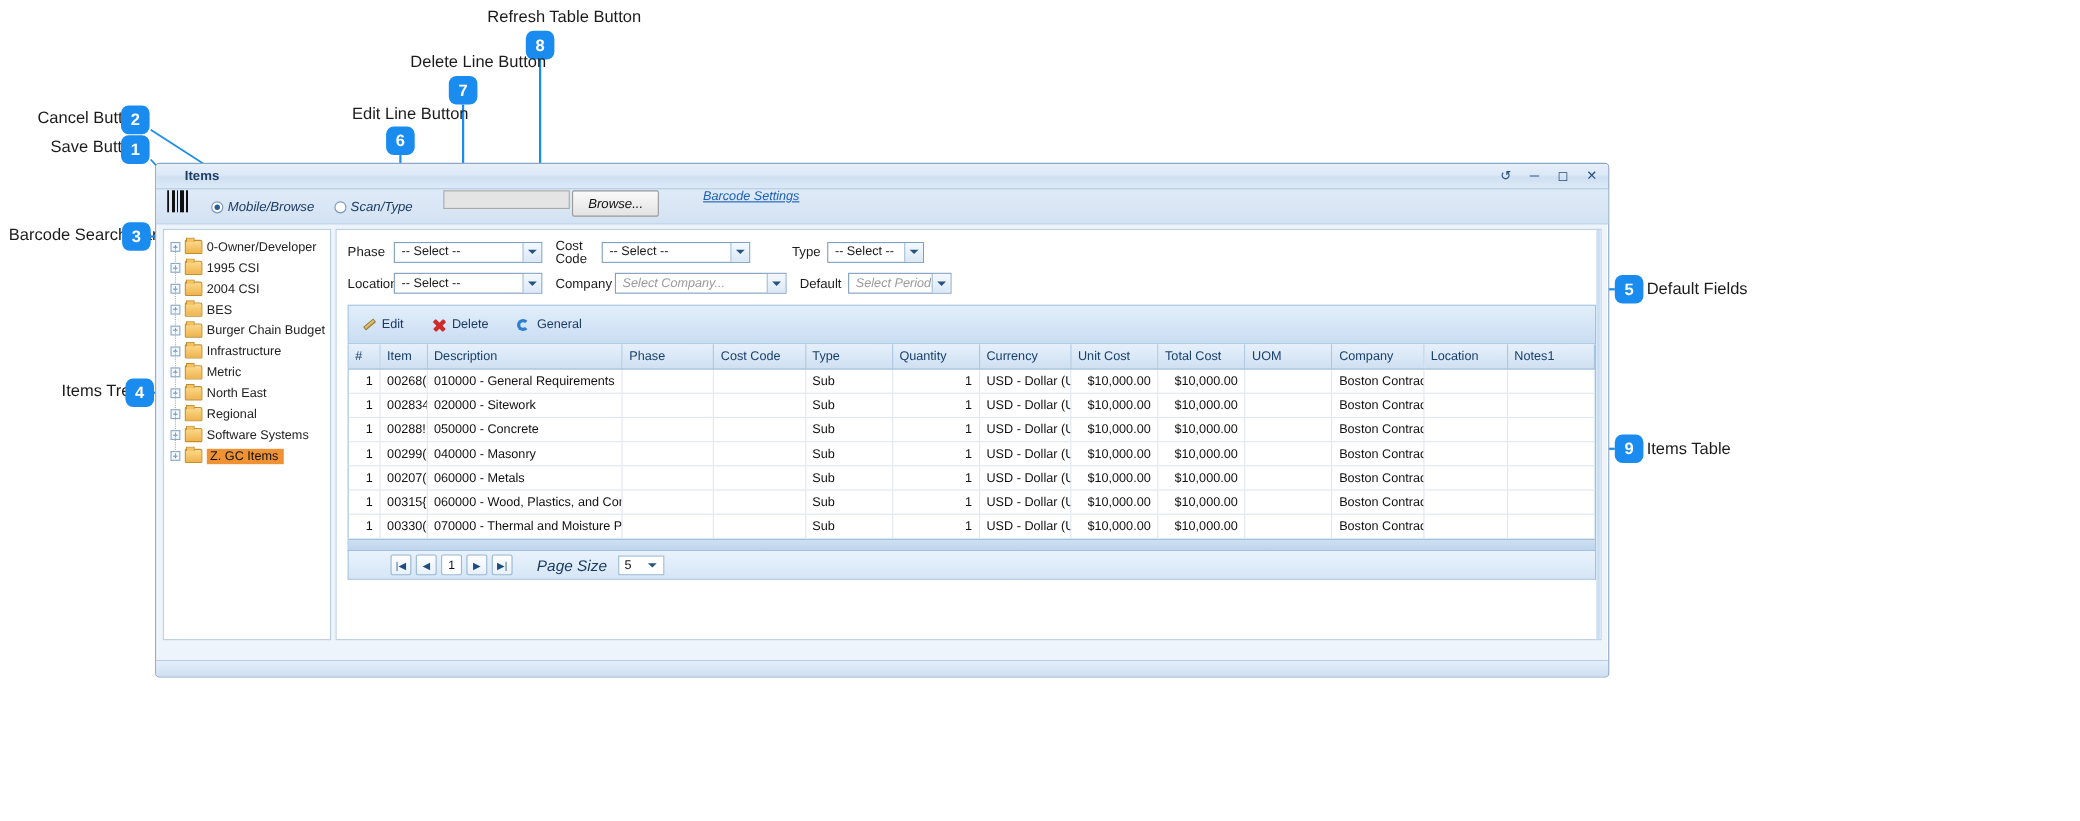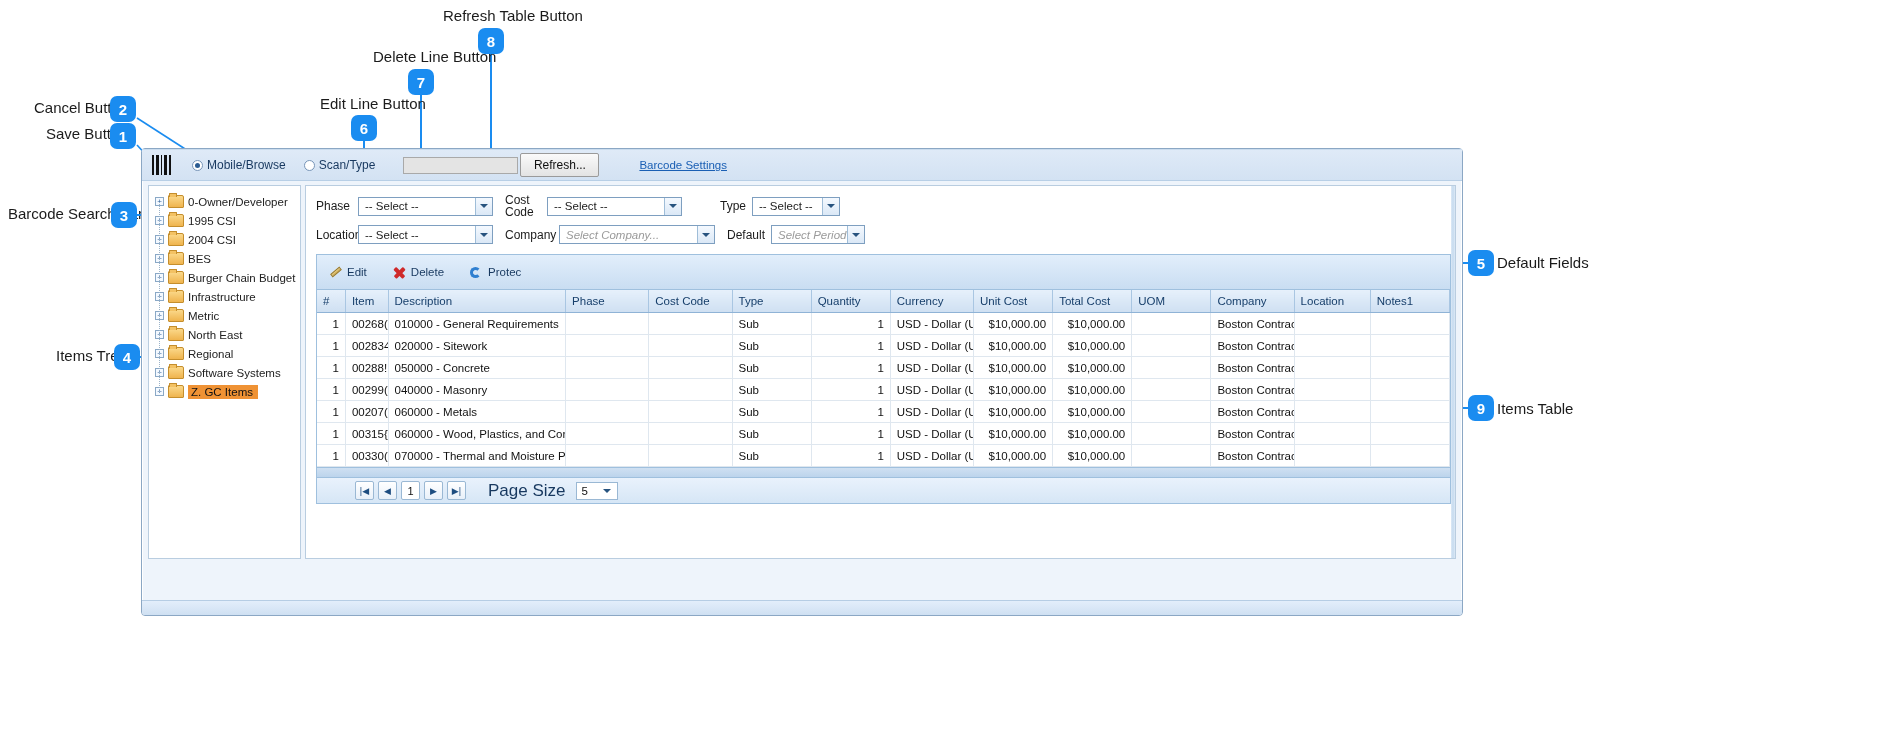--- a/index.html
+++ b/index.html
@@ -107,22 +107,22 @@
   .ban:after{
     content:"";position:absolute;left:-1px;top:5px;width:17px;height:3px;
     background:#d4282c;transform:rotate(-45deg);
   }
   
   .barcode-row{
     height:30px;
     background:linear-gradient(to bottom,#dfeaf7 0%,#d3e2f3 100%);
     border-top:1px solid #cadcee;
     border-bottom:1px solid #b8cfe6;
-    display:flex;align-items:center;
-    padding-left:10px;gap:0;
+    display:flex;
+    padding-left:10px;gap:0;font-style:italic;
   }
   .barcode-ico{
     width:22px;height:20px;
     background:
       linear-gradient(90deg,
         #111 0 2px, transparent 2px 4px,
         #111 4px 7px, transparent 7px 9px,
         #111 9px 10px, transparent 10px 12px,
         #111 12px 15px, transparent 15px 17px,
         #111 17px 19px, transparent 19px 22px);
@@ -307,21 +307,21 @@
     width:17px;height:17px;
     background:linear-gradient(to bottom,#ffffff,#e8f0f9);
     border:1px solid #9ab8d4;border-radius:2px;
     display:flex;align-items:center;justify-content:center;
     font-size:9px;color:#1d4d80;
   }
   .pg-cur{
     width:17px;height:17px;background:#fff;border:1px solid #9ab8d4;border-radius:2px;
     display:flex;align-items:center;justify-content:center;font-size:11px;color:#111;
   }
-  .pg-label{margin-left:18px;font-size:17px;color:#17385f;}
+  .pg-label{margin-left:18px;font-size:14px;color:#17385f;font-style:italic;}
   .pg-size{
     margin-left:6px;width:42px;height:18px;background:#fff;border:1px solid #9ab8d4;
     display:flex;align-items:center;justify-content:space-between;
     padding-left:5px;font-size:11.5px;color:#111;box-sizing:border-box;
   }
   .pg-size i{
     width:0;height:0;border-left:4px solid transparent;border-right:4px solid transparent;
     border-top:4px solid #27537f;margin-right:6px;
   }
   .vscroll{
@@ -376,34 +376,43 @@
   <div class="anno-label" style="left:1497px;top:254px;">Default Fields</div>
   <div class="anno-line h" style="left:895px;top:262px;width:573px;"></div>
 
   <div class="anno-badge" style="left:1468px;top:395px;">9</div>
   <div class="anno-label" style="left:1497px;top:400px;">Items Table</div>
   <div class="anno-line h" style="left:1443px;top:407px;width:25px;"></div>
 </div>
 
 <div id="app-window">
 
+  <div class="titlebar">
+    <span class="title">Items</span>
+    <div class="win-btns">
+      <span class="win-btn">↺</span>
+      <span class="win-btn">─</span>
+      <span class="win-btn">◻</span>
+      <span class="win-btn">✕</span>
+    </div>
+  </div>
 
 
   <div class="barcode-row">
     <span class="barcode-ico"></span>
     <label class="radio-wrap">
       <span class="radio on"></span>
       <span>Mobile/Browse</span>
     </label>
     <label class="radio-wrap">
       <span class="radio"></span>
       <span>Scan/Type</span>
     </label>
     <div class="bc-input"></div>
-    <div class="browse-btn">Refresh...</div>
+    <div class="browse-btn">Browse...</div>
     <span class="bc-link">Barcode Settings</span>
   </div>
 
   <div class="body-split">
 
     <div class="tree-pane">
       <div class="tree-node">
         <span class="tn-exp">+</span>
         <span class="folder"></span>
         <span class="tn-label">0-Owner/Developer</span>
@@ -525,21 +534,21 @@
         <div class="gt-item">
           <span class="ic-pencil"></span>
           <span>Edit</span>
         </div>
         <div class="gt-item">
           <span class="ic-x"></span>
           <span>Delete</span>
         </div>
         <div class="gt-item">
           <span class="ic-refresh"></span>
-          <span>Protec</span>
+          <span>General</span>
         </div>
       </div>
 
       <div class="grid">
         <table class="dg">
           <colgroup>
             <col style="width:28px">
               <col style="width:42px">
               <col style="width:175px">
             <col style="width:82px">

